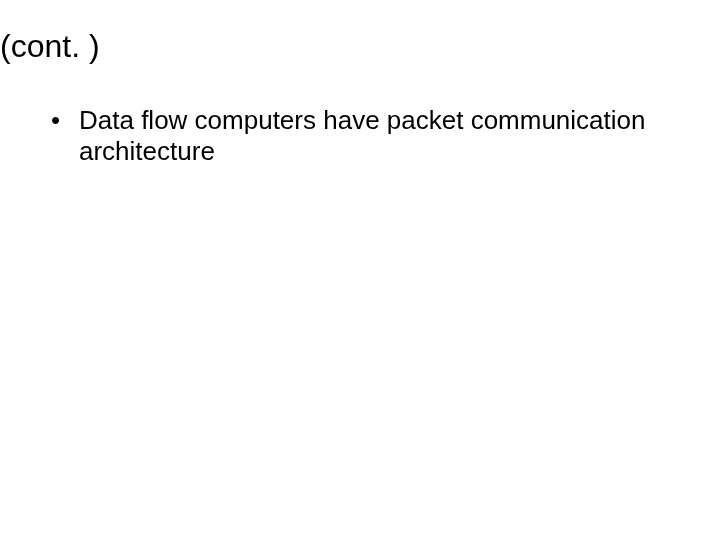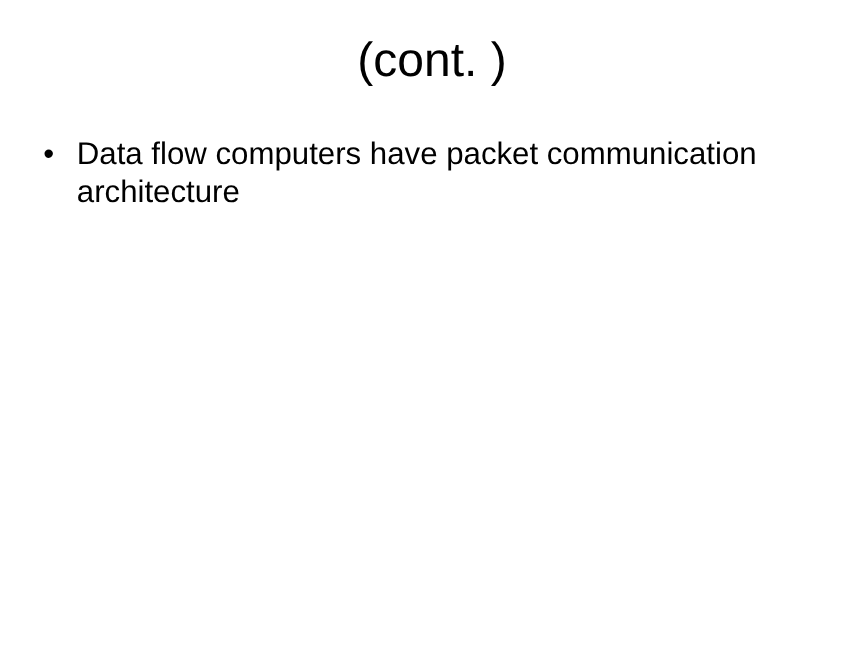--- a/index.html
+++ b/index.html
@@ -9,28 +9,27 @@
     }
     body {
       width: 720px;
       height: 540px;
       background: #ffffff;
       font-family: Arial, Helvetica, sans-serif;
       color: #000000;
       position: relative;
     }
     .title {
-      font-size: 40px;
-      text-align: center;
+      font-size: 32px;
       padding-top: 28px;
       padding-bottom: 40px;
     }
     .content {
-      padding-left: 28px;
       padding-right: 40px;
+      margin-left: 43px;
     }
     .bullet-list {
       list-style: none;
     }
     .bullet-item {
       font-size: 26px;
       line-height: 1.2;
       position: relative;
       padding-left: 36px;
       margin-bottom: 2px;

